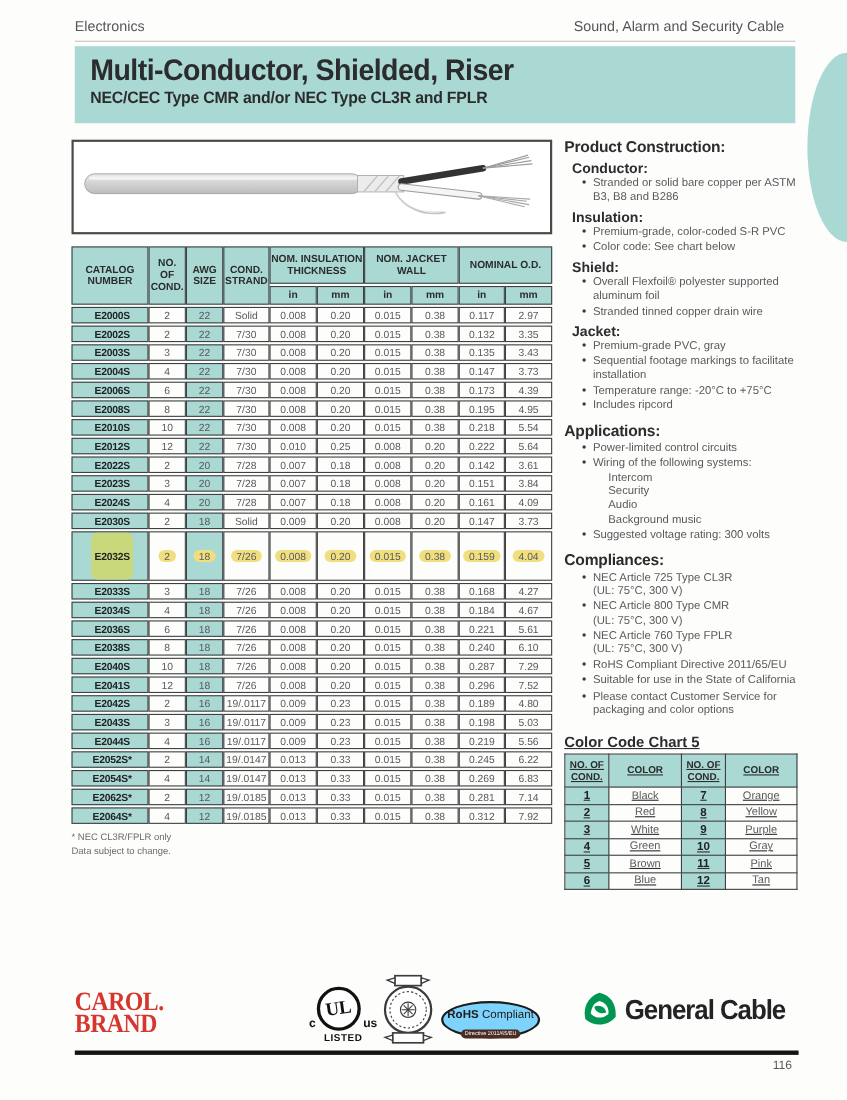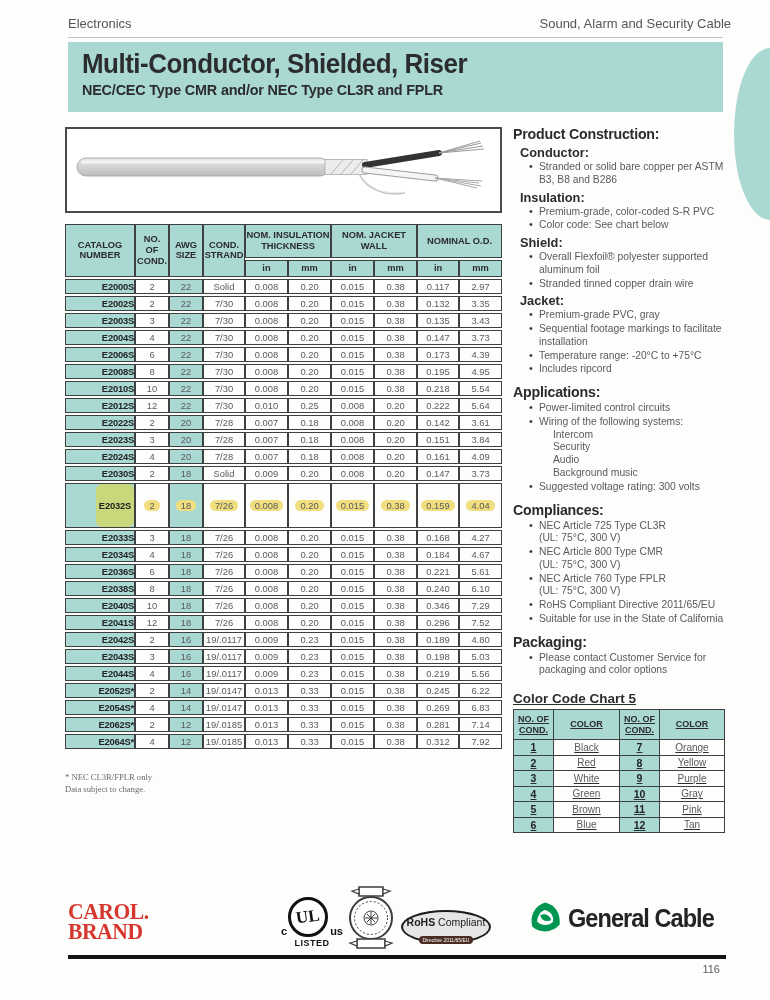--- a/index.html
+++ b/index.html
@@ -3,21 +3,21 @@
 <meta charset="utf-8">
 <style>
   * { margin:0; padding:0; box-sizing:border-box; }
   html,body { background:#e8e8e8; }
   .page {
     position:relative; width:770px; height:1000px; margin:0 auto;
     background:#fdfdfb; overflow:hidden;
     font-family:"Liberation Sans", sans-serif; color:#2d2e30;
   }
   
-  .topbar { position:absolute; left:68px; right:39px; top:16px;
+  .topbar { position:absolute; left:68px; right:57px; top:16px;
     display:flex; justify-content:space-between; font-size:13px; color:#55565a; }
   .header-rule { position:absolute; left:68px; right:47px; top:37px; height:1px; background:#c3c3c1; }
   
   .titleblock { position:absolute; left:68px; width:655px; top:42px; height:70px;
     background:#aad8d3; padding:7px 0 0 14px; }
   .titleblock h1 { font-size:27px; font-weight:bold; letter-spacing:-0.5px; color:#2b2c2e; transform:scaleX(0.96); transform-origin:left; }
   .titleblock h2 { font-size:15px; font-weight:bold; letter-spacing:-0.2px; color:#2b2c2e; margin-top:1px; transform:scaleX(0.96); transform-origin:left; }
   .teal-ellipse { position:absolute; right:-36px; top:48px; width:72px; height:172px;
     background:#aad8d3; border-radius:50%; }
   
@@ -27,25 +27,25 @@
   .cable-figure { width:437px; height:86px; border:2px solid #4a4a4a; background:#fff; }
   
   .spec-table { margin-top:9px; width:437px; table-layout:fixed;
     border-collapse:separate; border-spacing:0 2px; }
   .spec-table th { background:#aad8d3; border:1px solid #3f4042; font-weight:bold;
     font-size:9.3px; line-height:1.15; color:#2b2c2e; white-space:pre-line; text-align:center; padding:2px 0; }
   .spec-table thead tr:first-child th { height:34px; }
   .spec-table thead tr:last-child th { height:15px; }
   .spec-table td { border:1px solid #3f4042; height:15px; font-size:9.4px; color:#595a5c;
     text-align:center; padding:0; white-space:nowrap; overflow:hidden; }
-  .spec-table td.cat { background:#aad8d3; color:#222325; font-weight:bold; text-align:right; padding-left:4px; letter-spacing:-0.2px; }
+  .spec-table td.cat { background:#aad8d3; color:#222325; font-weight:bold; text-align:center; padding-left:4px; letter-spacing:-0.2px; }
   .spec-table td.awg { background:#aad8d3; }
   .pill { background:#f1df7f; border-radius:7px; padding:0 5px; display:inline-block; }
   .pill-cat { background:#c9d87b; border-radius:6px; padding:16px 3px; display:inline-block; }
-  .footnotes { margin-top:20px; font-size:8.6px; color:#6a6b6d; line-height:1.45;font-family:Liberation Serif, serif; }
+  .footnotes { margin-top:4px; font-size:8.6px; color:#6a6b6d; line-height:1.45; }
   
   .rightcol h3 { font-size:14.2px; font-weight:bold; color:#2b2c2e; margin:8px 0 2px; letter-spacing:-0.2px; }
   .rightcol h3:first-child { margin-top:0; }
   .rightcol h4 { font-size:12.8px; font-weight:bold; color:#2b2c2e; margin:3px 0 1px 7px; }
   .rightcol ul { list-style:none; margin:0 0 2px 16px; }
   .rightcol li { position:relative; font-size:10.3px; color:#595a5c; line-height:1.24; padding-left:10px; margin:1px 0; }
   .rightcol li::before { content:"\2022"; position:absolute; left:0; top:-1px; color:#3a3b3d; font-size:11px; }
   .rightcol .cont { font-size:10.3px; color:#595a5c; line-height:1.24; }
   .rightcol .sub  { font-size:10.3px; color:#595a5c; line-height:1.24; padding-left:14px; }
   
@@ -63,21 +63,21 @@
   .ul-logo { position:absolute; left:281px; top:897px; width:62px; text-align:center; color:#111; }
   .ul-row { display:flex; align-items:center; justify-content:center; }
   .ul-c  { font-size:11px; font-weight:bold; margin-right:1px; align-self:flex-end; }
   .ul-us { font-size:11px; font-weight:bold; margin-left:2px; align-self:flex-end; }
   .ul-circle { width:40px; height:40px; border:3px solid #111; border-radius:50%;
     display:flex; align-items:center; justify-content:center; background:#fff; }
   .ul-mark { font-size:17px; font-weight:bold; font-family:"Liberation Serif", serif; transform:rotate(-8deg); }
   .ul-listed { font-size:9px; font-weight:bold; margin-top:1px; letter-spacing:0.5px; }
   .seal { position:absolute; left:344px; top:885px; }
   .rohs { position:absolute; left:401px; top:910px; width:90px; height:34px;
-    border:2px solid #1c1c1c; border-radius:50%; text-align:center; padding-top:4px; background:#e5e5e5; }
+    border:2px solid #1c1c1c; border-radius:50%; text-align:center; padding-top:4px; background:#7dd3fc; }
   .rohs-line1 { font-size:10.5px; color:#1c1c1c; white-space:nowrap; }
   .rohs-line1 b { font-weight:bold; }
   .rohs-dir { display:inline-block; background:#4a2c22; color:#fff; font-size:5px;
     border-radius:4px; padding:1px 4px; margin-top:1px; white-space:nowrap; }
   .gc-logo { position:absolute; right:47px; top:901px; display:flex; align-items:center; gap:6px; }
   .gc-text { font-size:25px; font-weight:bold; color:#232325; letter-spacing:-1px; transform:scaleX(0.94); transform-origin:left; white-space:nowrap; }
   .bottom-rule { position:absolute; left:68px; right:44px; top:955px; height:3.5px; background:#141414; }
   .page-num { position:absolute; right:50px; top:963px; font-size:11px; color:#595a5c; }
 </style>
 </head>
@@ -379,21 +379,21 @@
           </tr>
           <tr>
             <td class="cat"><span>E2040S</span></td>
             <td><span>10</span></td>
             <td class="awg"><span>18</span></td>
             <td><span>7/26</span></td>
             <td><span>0.008</span></td>
             <td><span>0.20</span></td>
             <td><span>0.015</span></td>
             <td><span>0.38</span></td>
-            <td><span>0.346</span></td>
+            <td><span>0.287</span></td>
             <td><span>7.29</span></td>
           </tr>
           <tr>
             <td class="cat"><span>E2041S</span></td>
             <td><span>12</span></td>
             <td class="awg"><span>18</span></td>
             <td><span>7/26</span></td>
             <td><span>0.008</span></td>
             <td><span>0.20</span></td>
             <td><span>0.015</span></td>
@@ -525,21 +525,20 @@
           <li><span>Suggested voltage rating: 300 volts</span></li>
         </ul>
         <h3>Compliances:</h3>
         <ul>
           <li><span>NEC Article 725 Type CL3R</span><div class="cont">(UL: 75°C, 300 V)</div></li>
           <li><span>NEC Article 800 Type CMR</span><div class="cont">(UL: 75°C, 300 V)</div></li>
           <li><span>NEC Article 760 Type FPLR</span><div class="cont">(UL: 75°C, 300 V)</div></li>
           <li><span>RoHS Compliant Directive 2011/65/EU</span></li>
           <li><span>Suitable for use in the State of California</span></li>
         </ul>
-        <h3>Packaging:</h3>
         <ul>
           <li><span>Please contact Customer Service for packaging and color options</span></li>
         </ul>
       </div>
 
     <div class="cc-wrap">
       <div class="cc-title">Color Code Chart 5</div>
       <table class="cc-table">
         <colgroup>
             <col style="width:40px">

